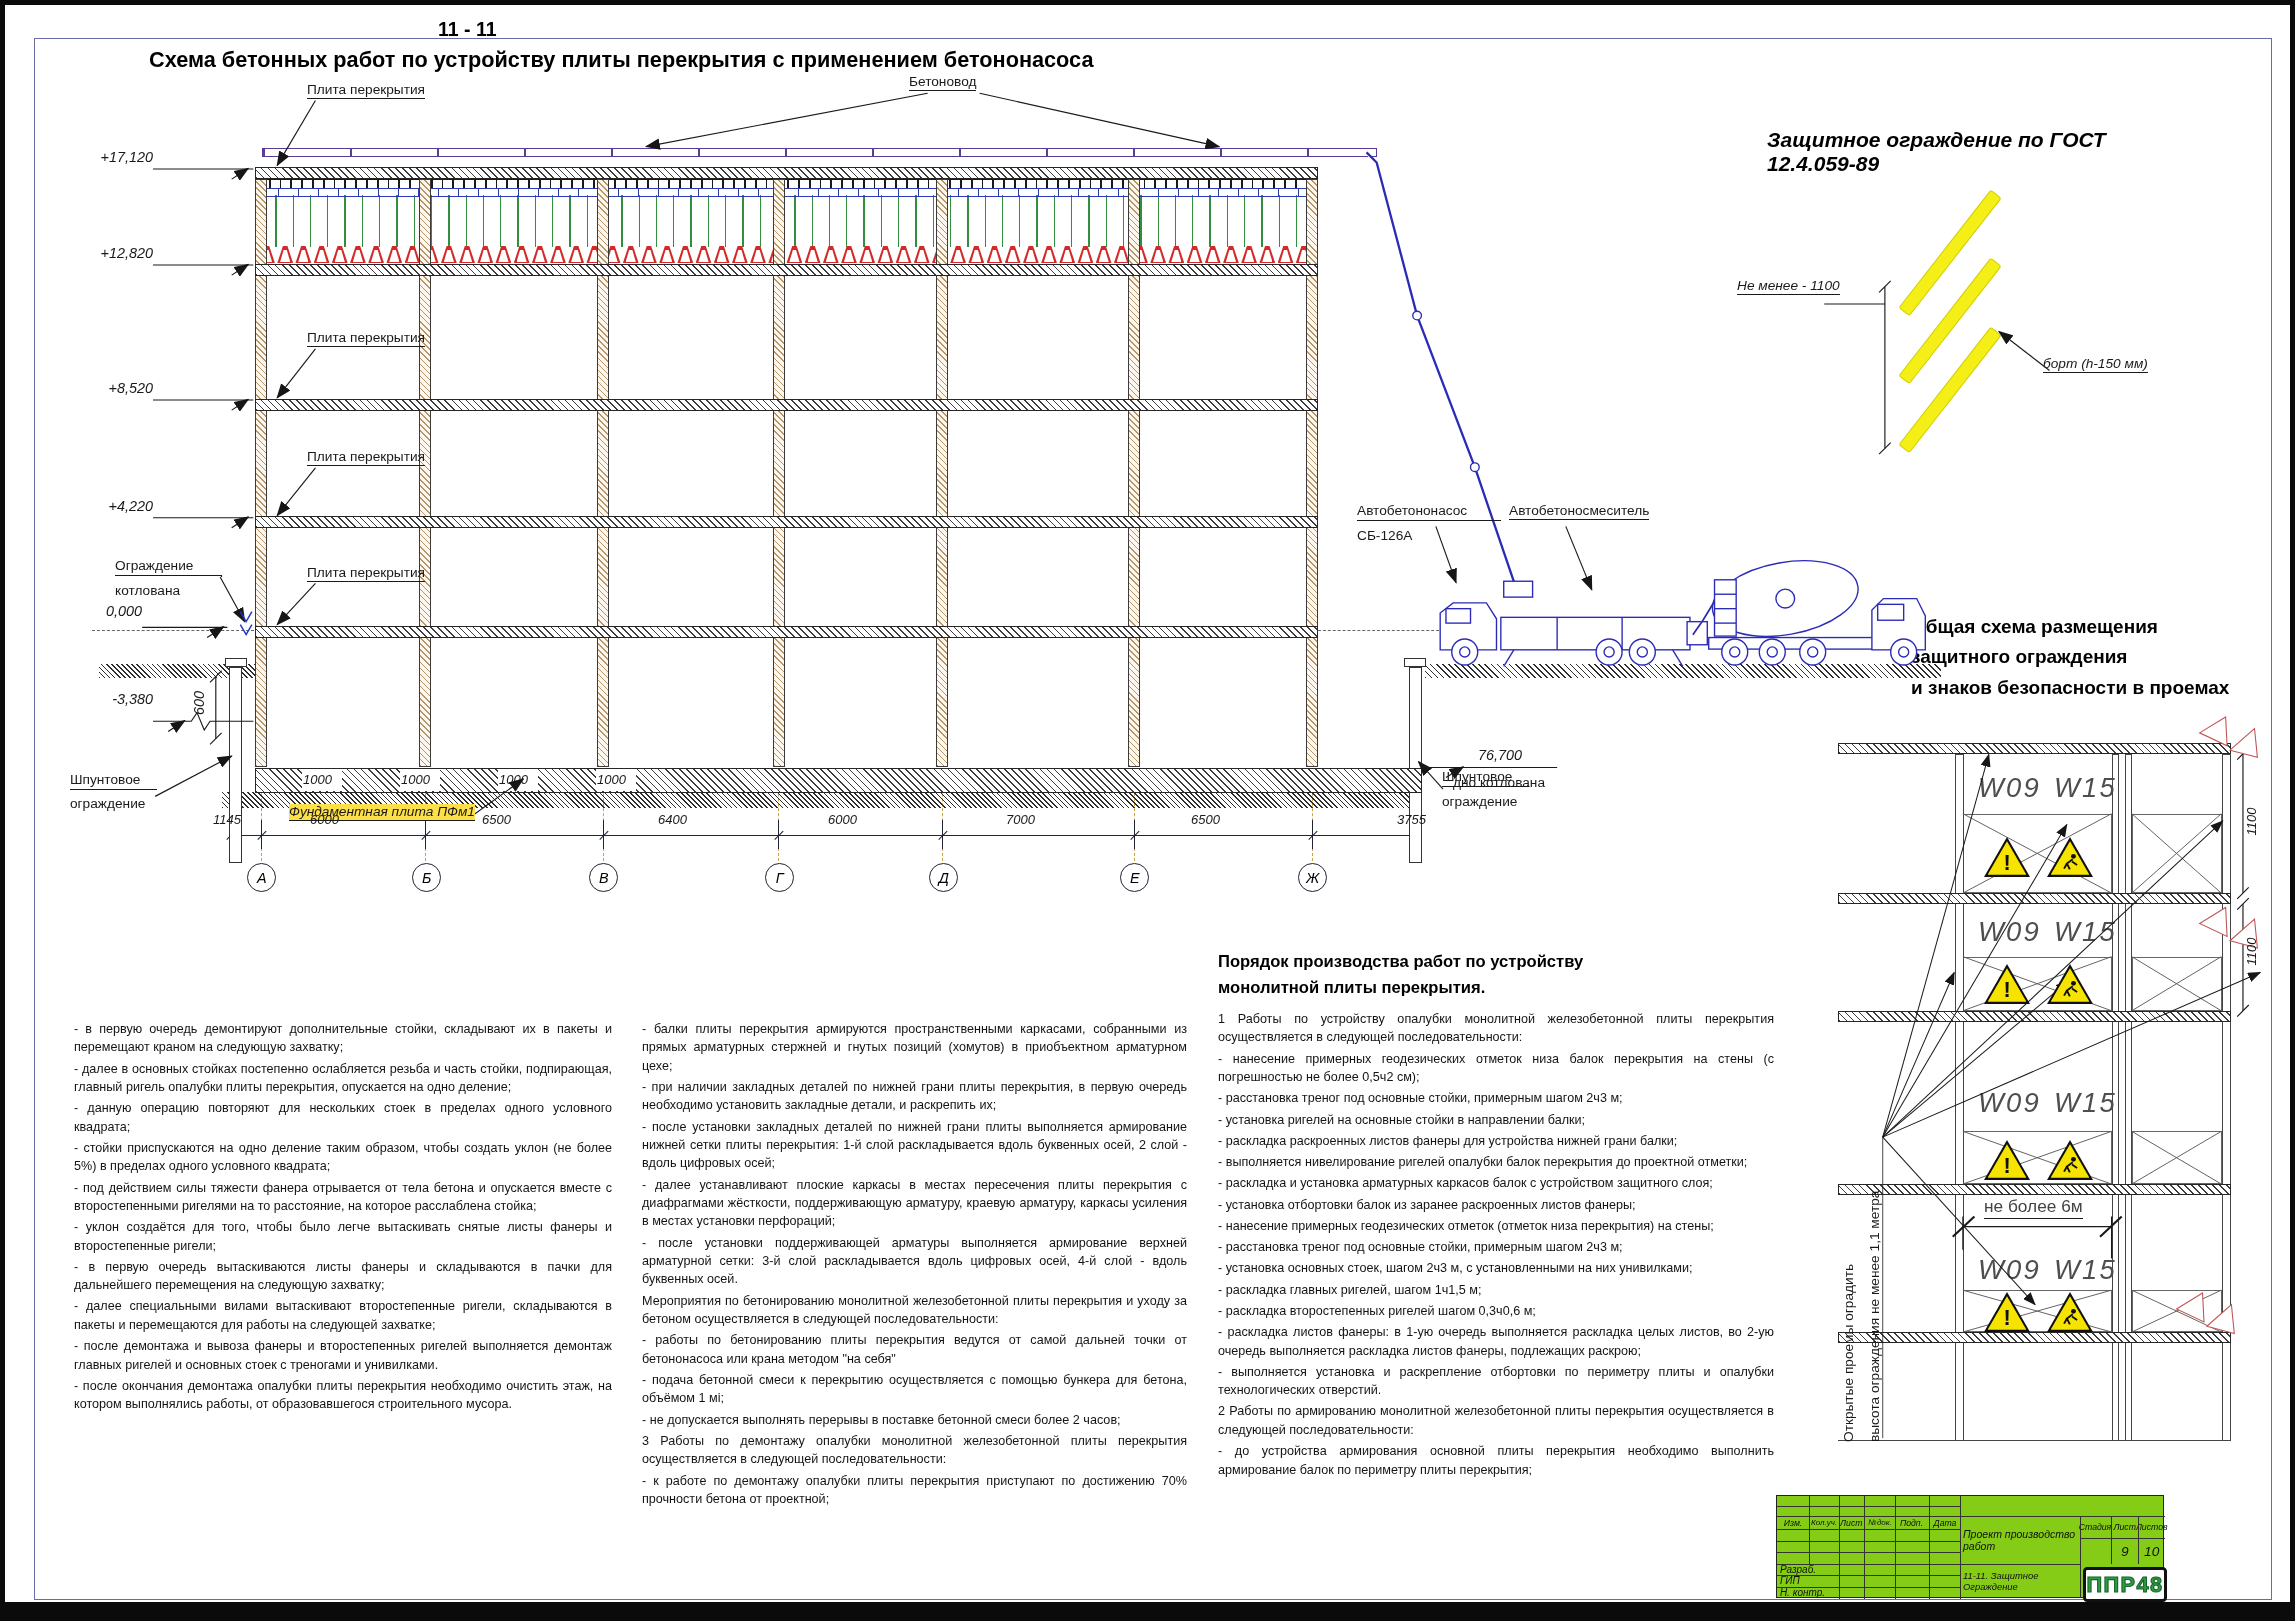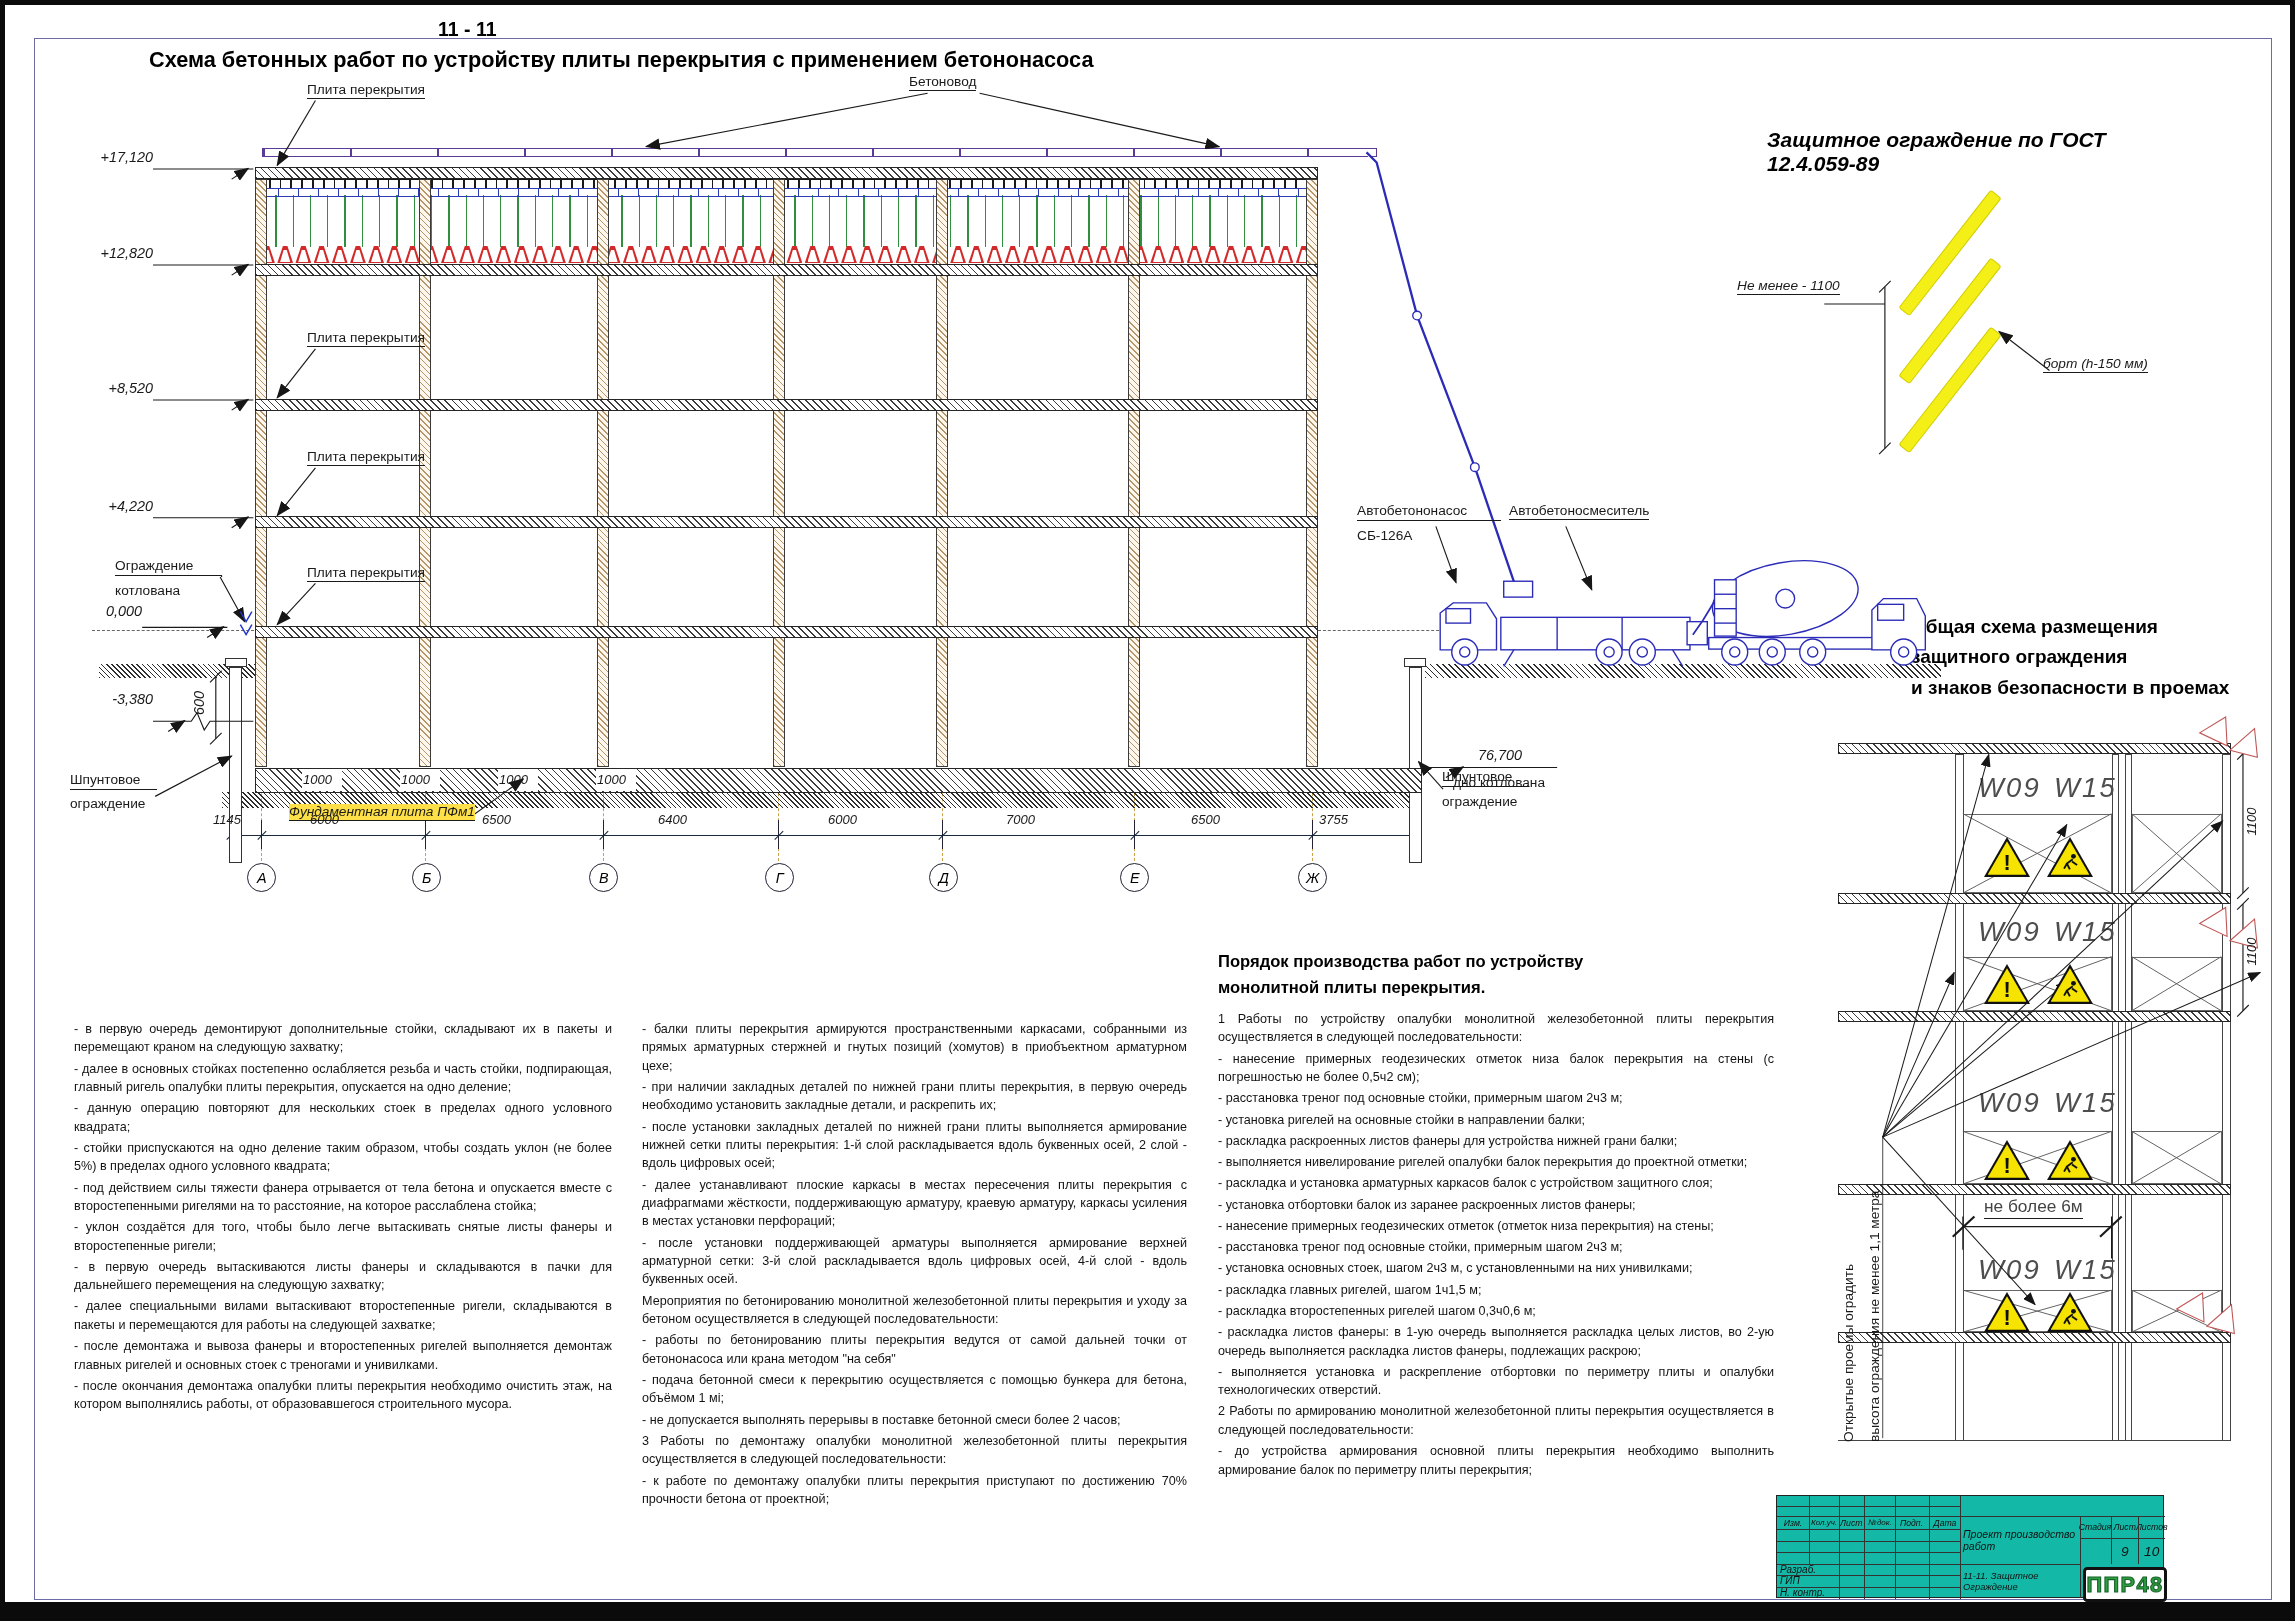--- a/index.html
+++ b/index.html
@@ -43,21 +43,21 @@
   .warn i{position:absolute;inset:0;background:#101010;clip-path:polygon(50% 0,100% 100%,0 100%)}
   .warn b{position:absolute;left:3.6px;right:3.6px;top:4.3px;bottom:2.2px;background:#f6e400;clip-path:polygon(50% 0,100% 100%,0 100%)}
   .warn .ic{position:absolute;left:0;right:0;bottom:2.9px;text-align:center;font-weight:bold;font-size:21.7px;color:#101010;line-height:1;z-index:2}
   .wsign{font-size:27.4px;color:#4e4e4e;letter-spacing:2.2px;z-index:20;font-style:italic}
   .post{background:#fff;border:1px solid #444;box-sizing:border-box;z-index:6}
   .fencebox{border:1px solid #666;box-sizing:border-box;z-index:5}
   .vtext{writing-mode:vertical-rl;transform:rotate(180deg);font-size:13.7px;color:#1a1a1a;z-index:20;white-space:nowrap}
   
   .col p{margin:0 0 2.9px 0;font-size:12.6px;line-height:1.46;color:#141414;text-align:justify}
   
-  .tb{border:1.6px solid #222;box-sizing:border-box;z-index:60;background:#14b8a6}
+  .tb{border:1.6px solid #222;box-sizing:border-box;z-index:60;background:#84cc16}
   .gl{position:absolute;background:#333;z-index:1}
   .tbtxt{position:absolute;font-size:10px;font-style:italic;color:#111;display:flex;align-items:center;justify-content:center}
   .logo{position:absolute;border:3.6px solid #111;border-radius:4.3px;display:flex;align-items:center;justify-content:center;
         font-weight:bold;font-size:30px;letter-spacing:1.4px;color:#2e9e40;-webkit-text-stroke:1.1px #17632a;z-index:3;background:#fff}
 </style>
 </head>
 <body>
 
 <div id="sheet">
 
@@ -395,21 +395,21 @@
   <div class="abs tick" style="left:1124px;top:830px"></div>
   <div class="abs tick" style="left:1302px;top:830px"></div>
   <div class="abs tick" style="left:1404px;top:830px"></div>
   <div class="abs dimtxt ctr" style="left:208px;top:807px;width:65px">1145</div>
   <div class="abs dimtxt ctr" style="left:305px;top:807px;width:65px">6000</div>
   <div class="abs dimtxt ctr" style="left:477px;top:807px;width:65px">6500</div>
   <div class="abs dimtxt ctr" style="left:653px;top:807px;width:65px">6400</div>
   <div class="abs dimtxt ctr" style="left:823px;top:807px;width:65px">6000</div>
   <div class="abs dimtxt ctr" style="left:1001px;top:807px;width:65px">7000</div>
   <div class="abs dimtxt ctr" style="left:1186px;top:807px;width:65px">6500</div>
-  <div class="abs dimtxt ctr" style="left:1314px;top:807px;width:65px">3755</div>
+  <div class="abs dimtxt ctr" style="left:1392px;top:807px;width:65px">3755</div>
 
   <div class="abs bub" style="left:242px;top:858px">А</div>
   <div class="abs bub" style="left:407px;top:858px">Б</div>
   <div class="abs bub" style="left:584px;top:858px">В</div>
   <div class="abs bub" style="left:760px;top:858px">Г</div>
   <div class="abs bub" style="left:924px;top:858px">Д</div>
   <div class="abs bub" style="left:1115px;top:858px">Е</div>
   <div class="abs bub" style="left:1293px;top:858px">Ж</div>
 
   <div class="abs b i ctr" style="left:1762px;top:123px;width:433px;font-size:21px">Защитное ограждение по ГОСТ 12.4.059-89</div>

